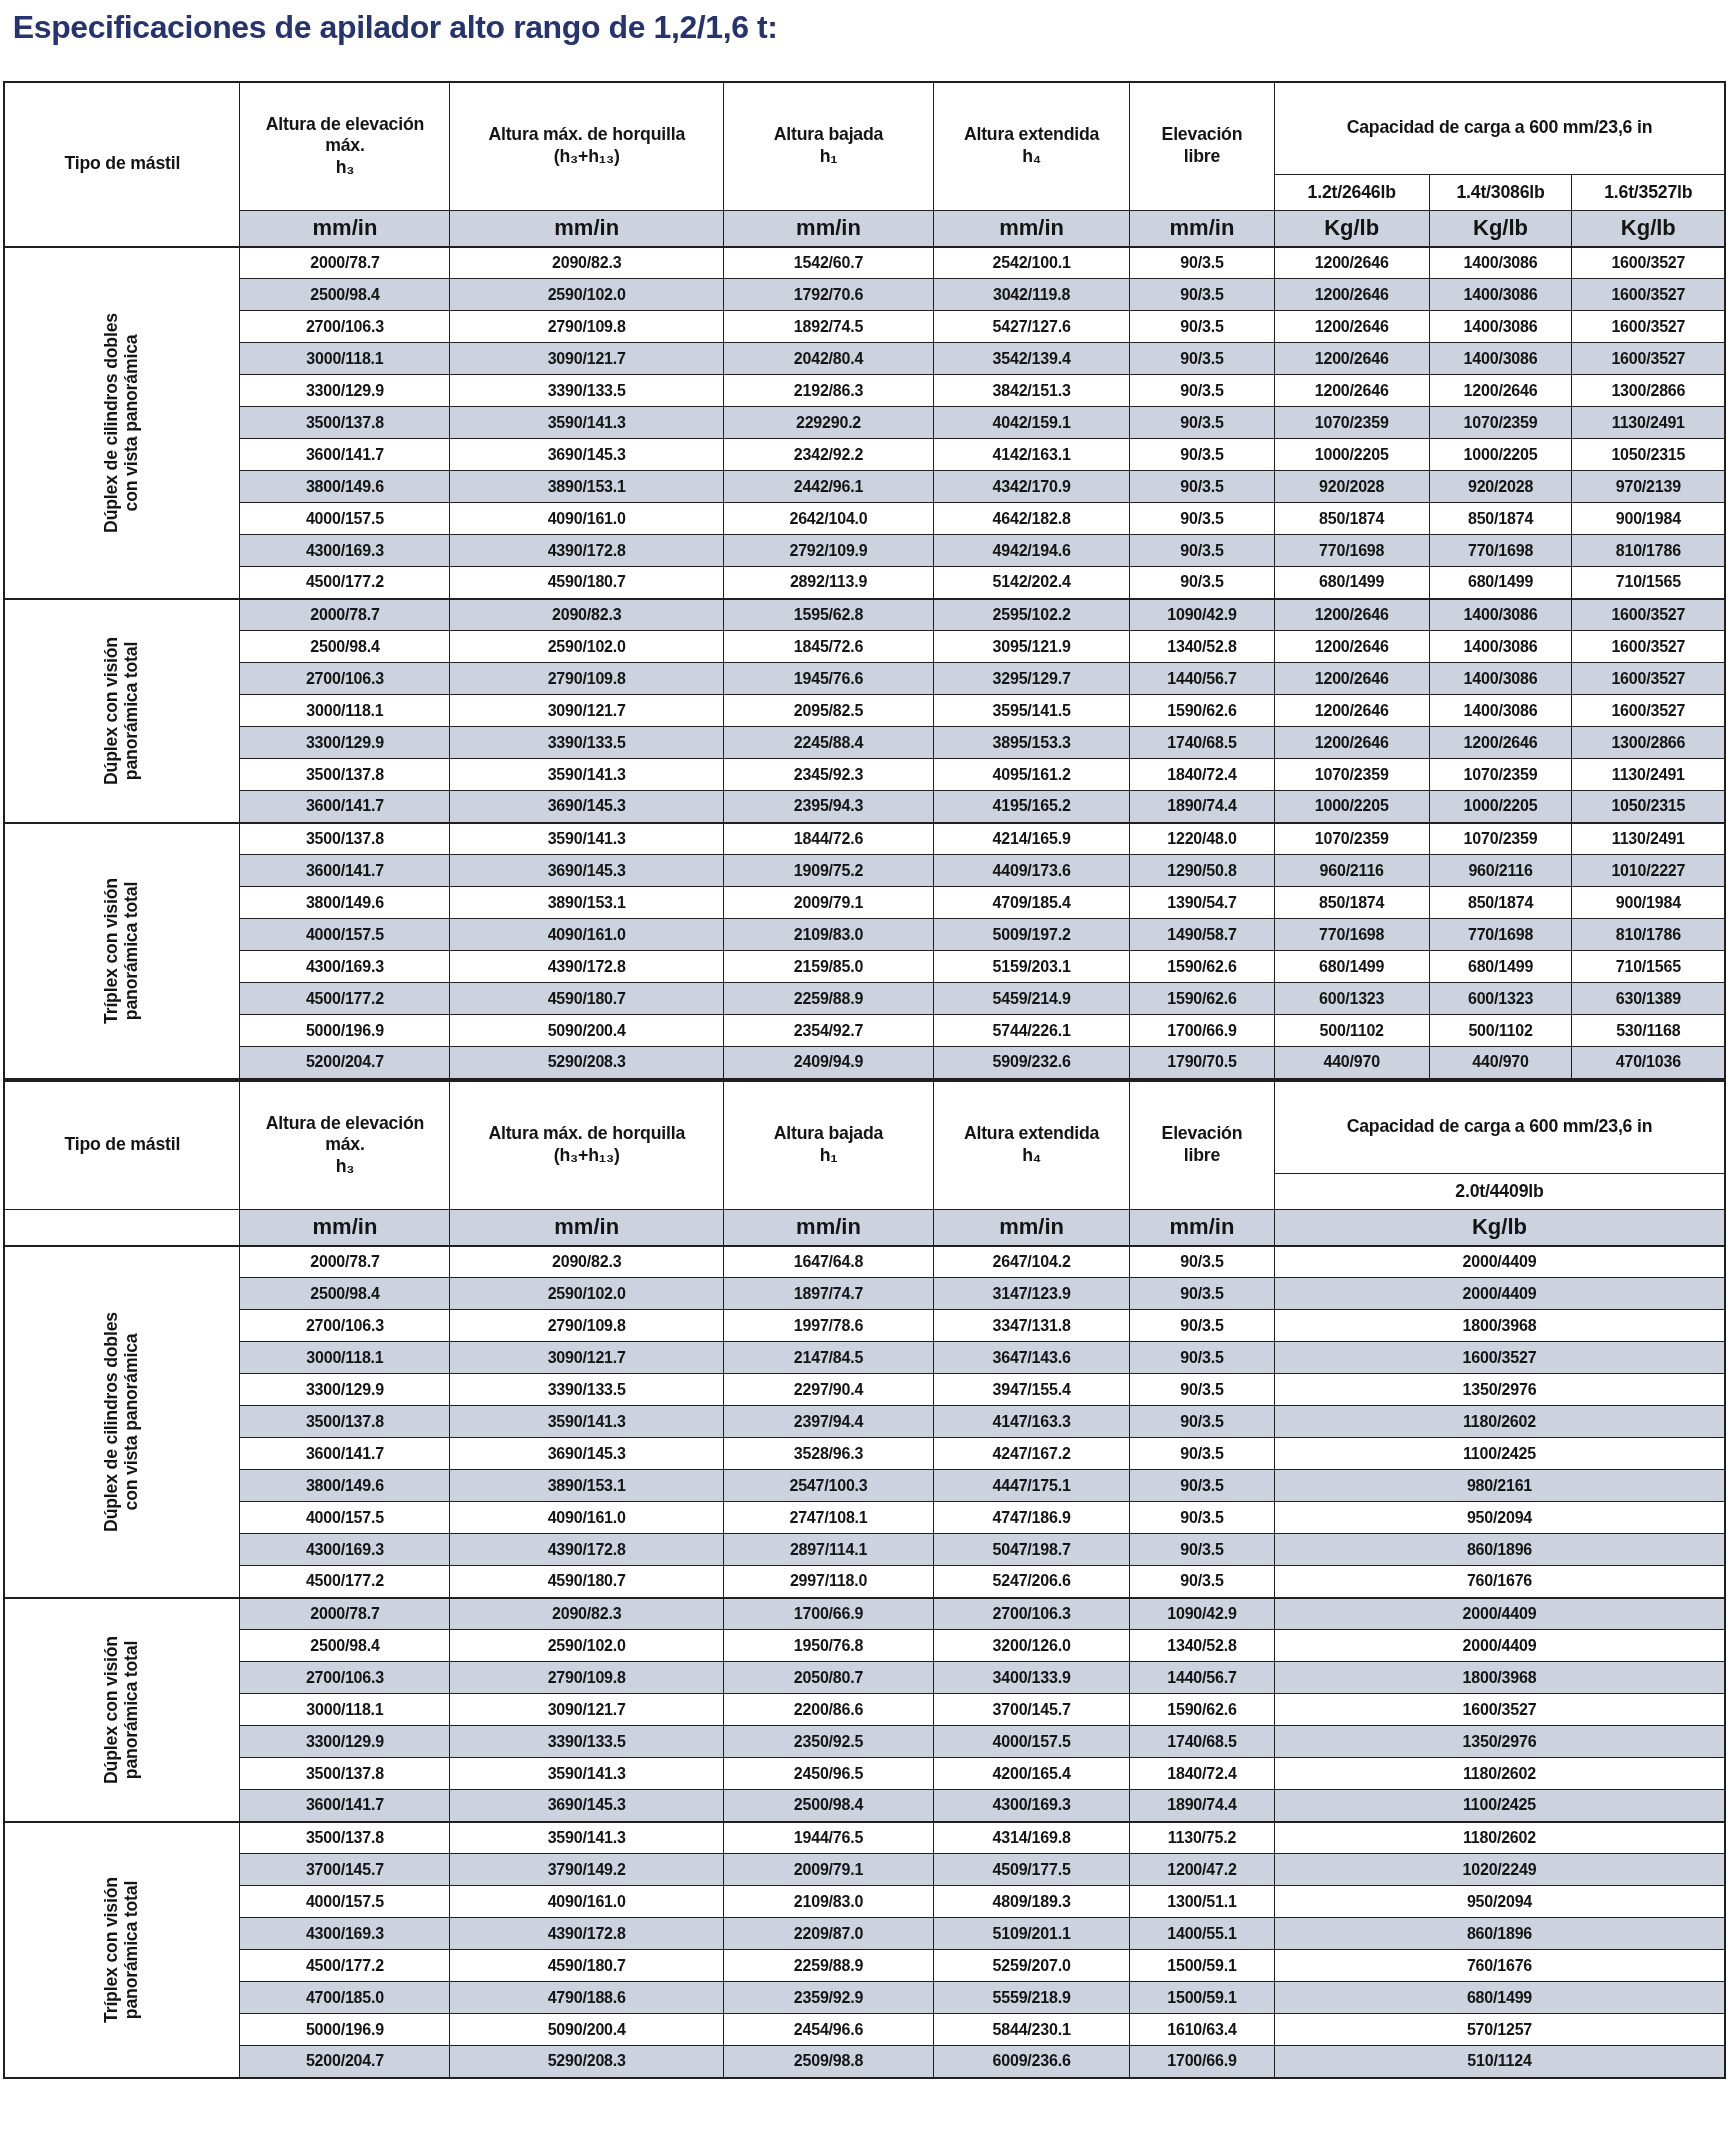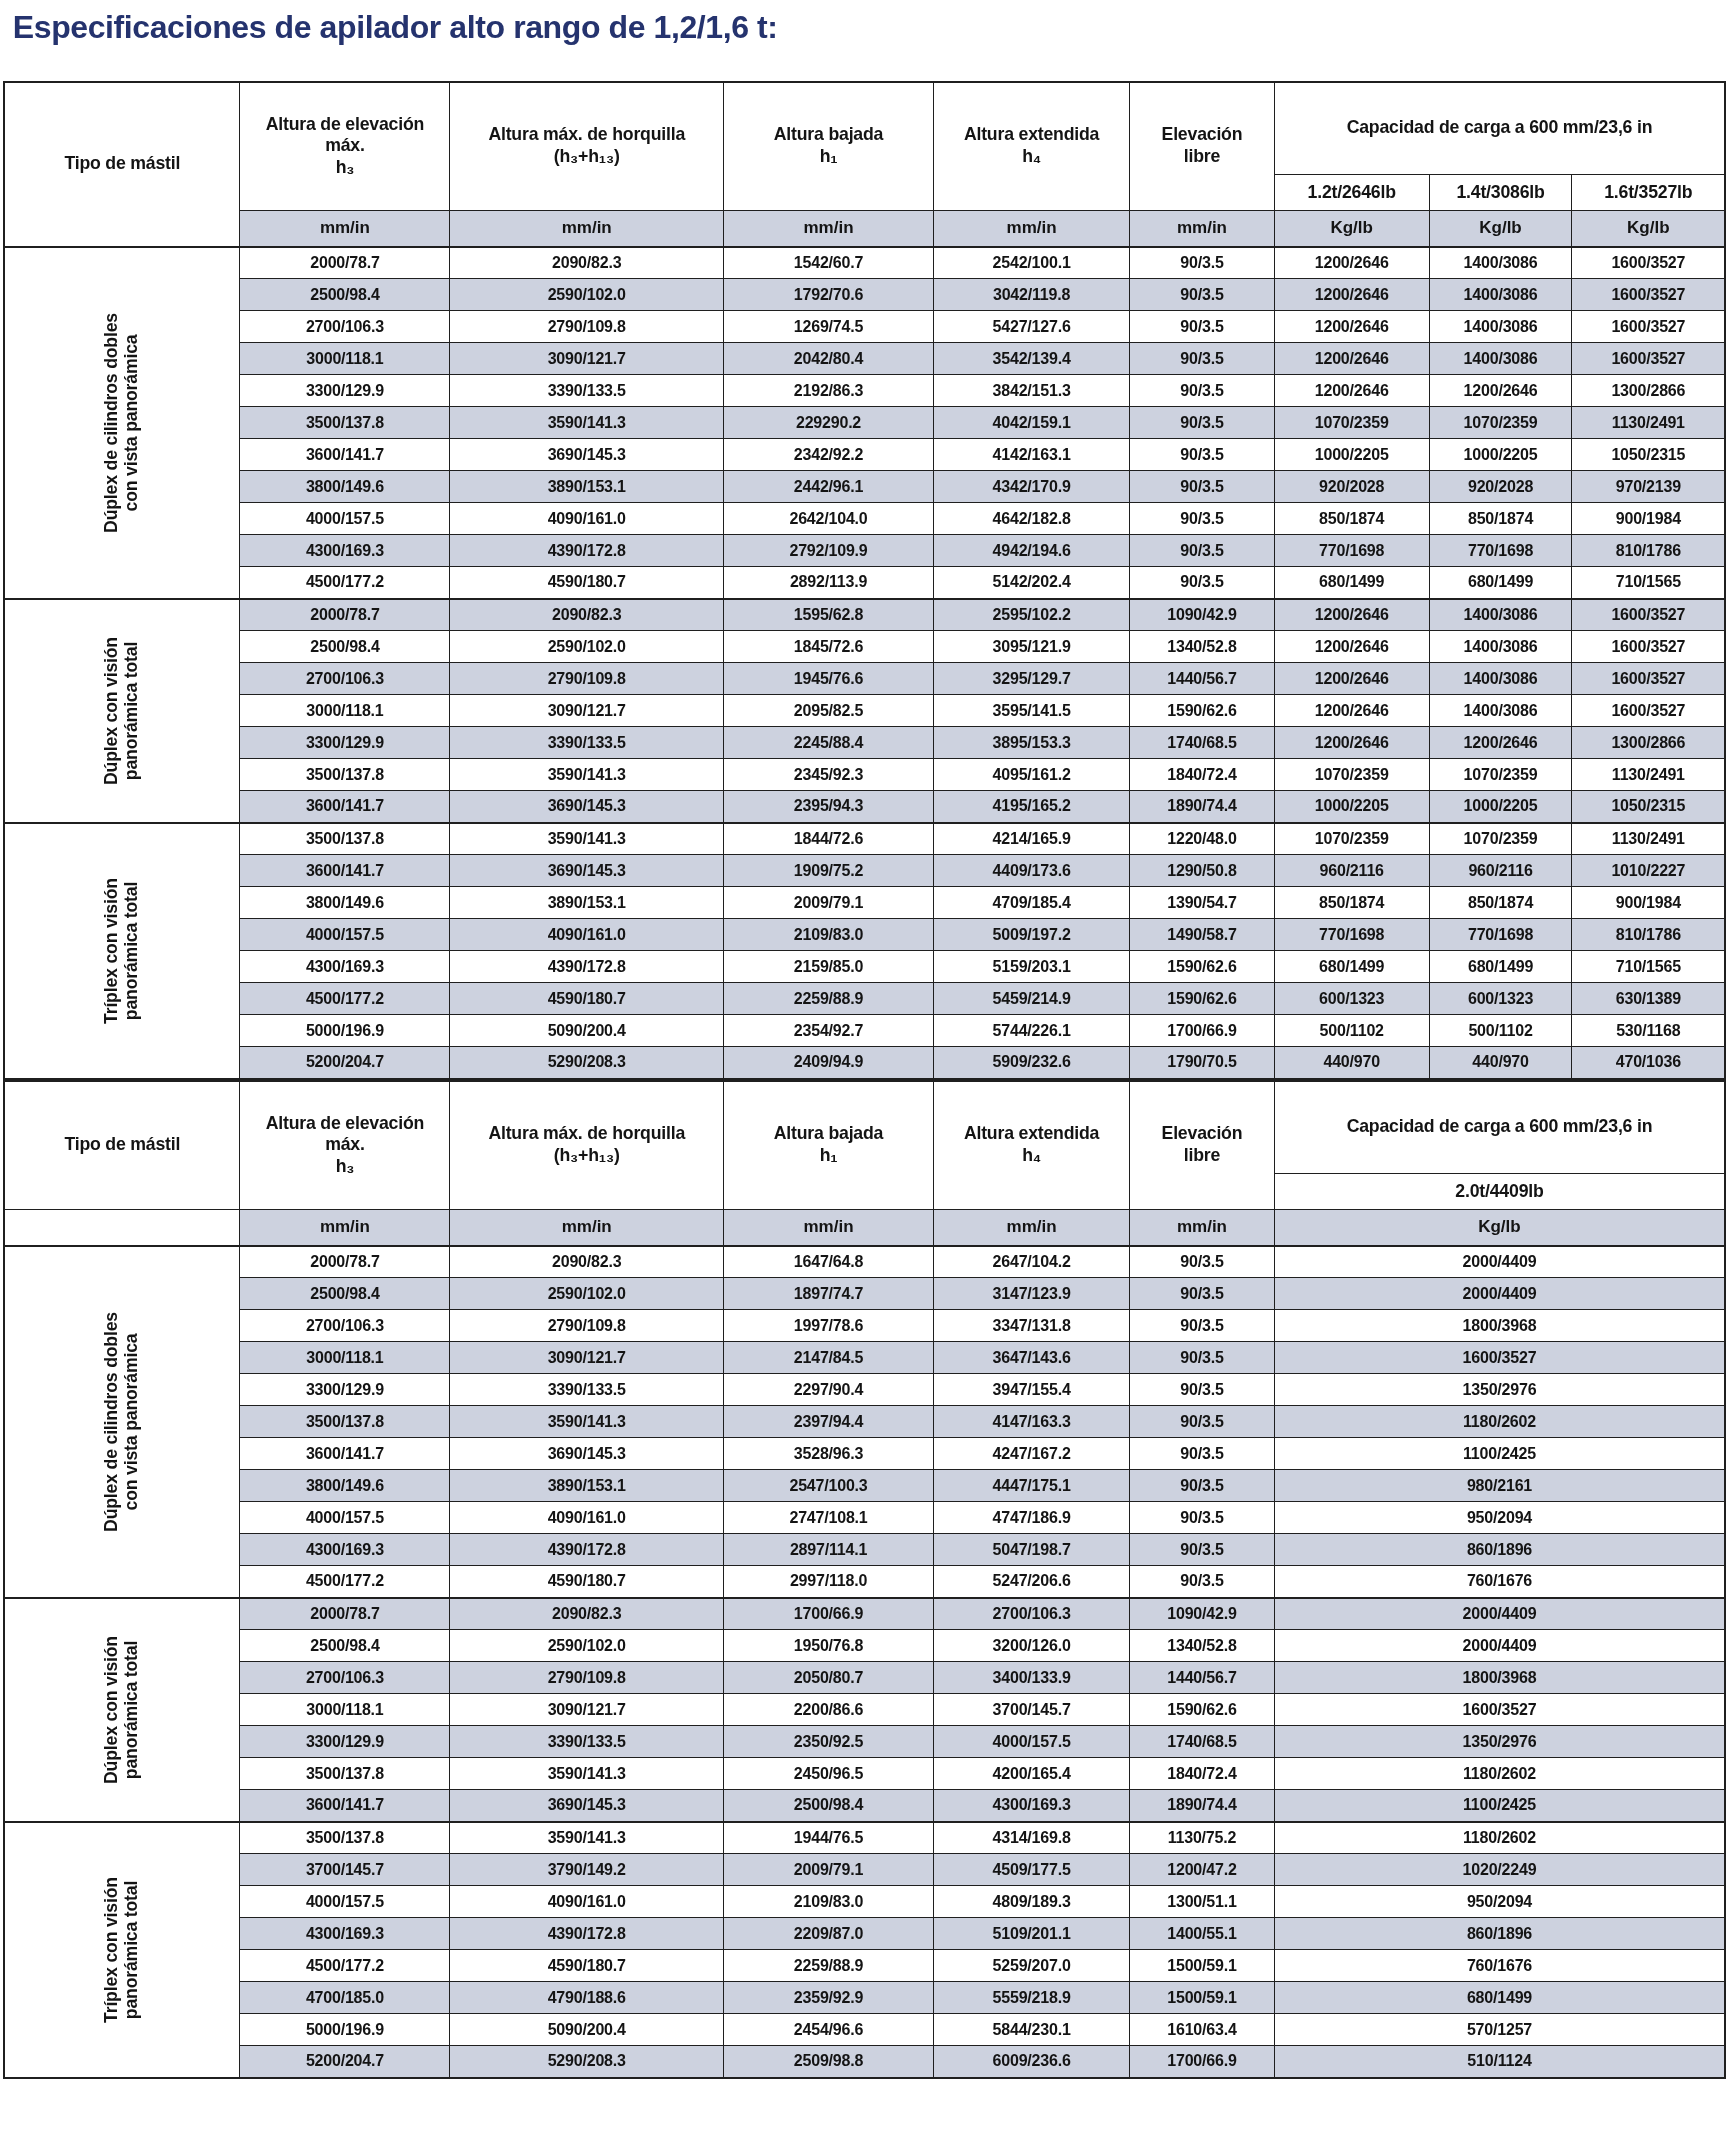--- a/index.html
+++ b/index.html
@@ -7,21 +7,21 @@
   h1.spec-title{ color:var(--title,#25336e); font-size:32px; font-weight:bold;
     margin:8px; padding:2.4px 0 0 4.8px; letter-spacing:-0.4px; line-height:1.1; white-space:nowrap;}
   #title-1{ margin-bottom:35px; }
   #title-2{ margin-top:3.2px; margin-bottom:32px; }
   table.spec{ width:1723px; margin-left:3.2px; border-collapse:collapse; table-layout:fixed;
     border:2.4px solid var(--border,#1f1f1f); }
   .spec th,.spec td{ border:1.6px solid var(--border,#1f1f1f); text-align:center; vertical-align:middle;
     padding:0; font-weight:bold; color:#141414; background:#ffffff; overflow:hidden;}
   .spec thead tr.r1 th{ height:91px; font-size:17.7px; line-height:1.22; letter-spacing:-0.2px;}
   .spec thead tr.r2 th{ height:35px; font-size:17.7px; letter-spacing:-0.2px;}
-  .spec thead tr.r3 th{ height:35px; font-size:17px; background:var(--stripe,#cdd2df); border-bottom-width:2.4px;}
+  .spec thead tr.r3 th{ height:35px; font-size:22px; background:var(--stripe,#cdd2df); border-bottom-width:2.4px;}
   .spec thead tr.r3 th.mast-units{ background:#ffffff; }
   .spec tbody tr{ height:32px; }
   .spec tbody td{ font-size:16px; letter-spacing:-0.2px; }
   .spec tbody tr.stripe td{ background:var(--stripe,#cdd2df); }
   .spec tbody.grp tr:first-child td, .spec tbody.grp tr:first-child th{ border-top-width:2.4px; }
   .spec th.grp-label{ background:#ffffff; position:relative; }
   .rot{ position:absolute; left:50%; top:50%; transform:translate(-50%,-50%) rotate(-90deg);
     white-space:nowrap; font-size:17.7px; line-height:1.12; text-align:center; letter-spacing:-0.2px;}
 </style>
 </head>
@@ -107,21 +107,21 @@
             <td>1792/70.6</td>
             <td>3042/119.8</td>
             <td>90/3.5</td>
             <td>1200/2646</td>
             <td>1400/3086</td>
             <td>1600/3527</td>
           </tr>
           <tr class="plain">
             <td>2700/106.3</td>
             <td>2790/109.8</td>
-            <td>1269/74.5</td>
+            <td>1892/74.5</td>
             <td>5427/127.6</td>
             <td>90/3.5</td>
             <td>1200/2646</td>
             <td>1400/3086</td>
             <td>1600/3527</td>
           </tr>
           <tr class="stripe">
             <td>3000/118.1</td>
             <td>3090/121.7</td>
             <td>2042/80.4</td>

